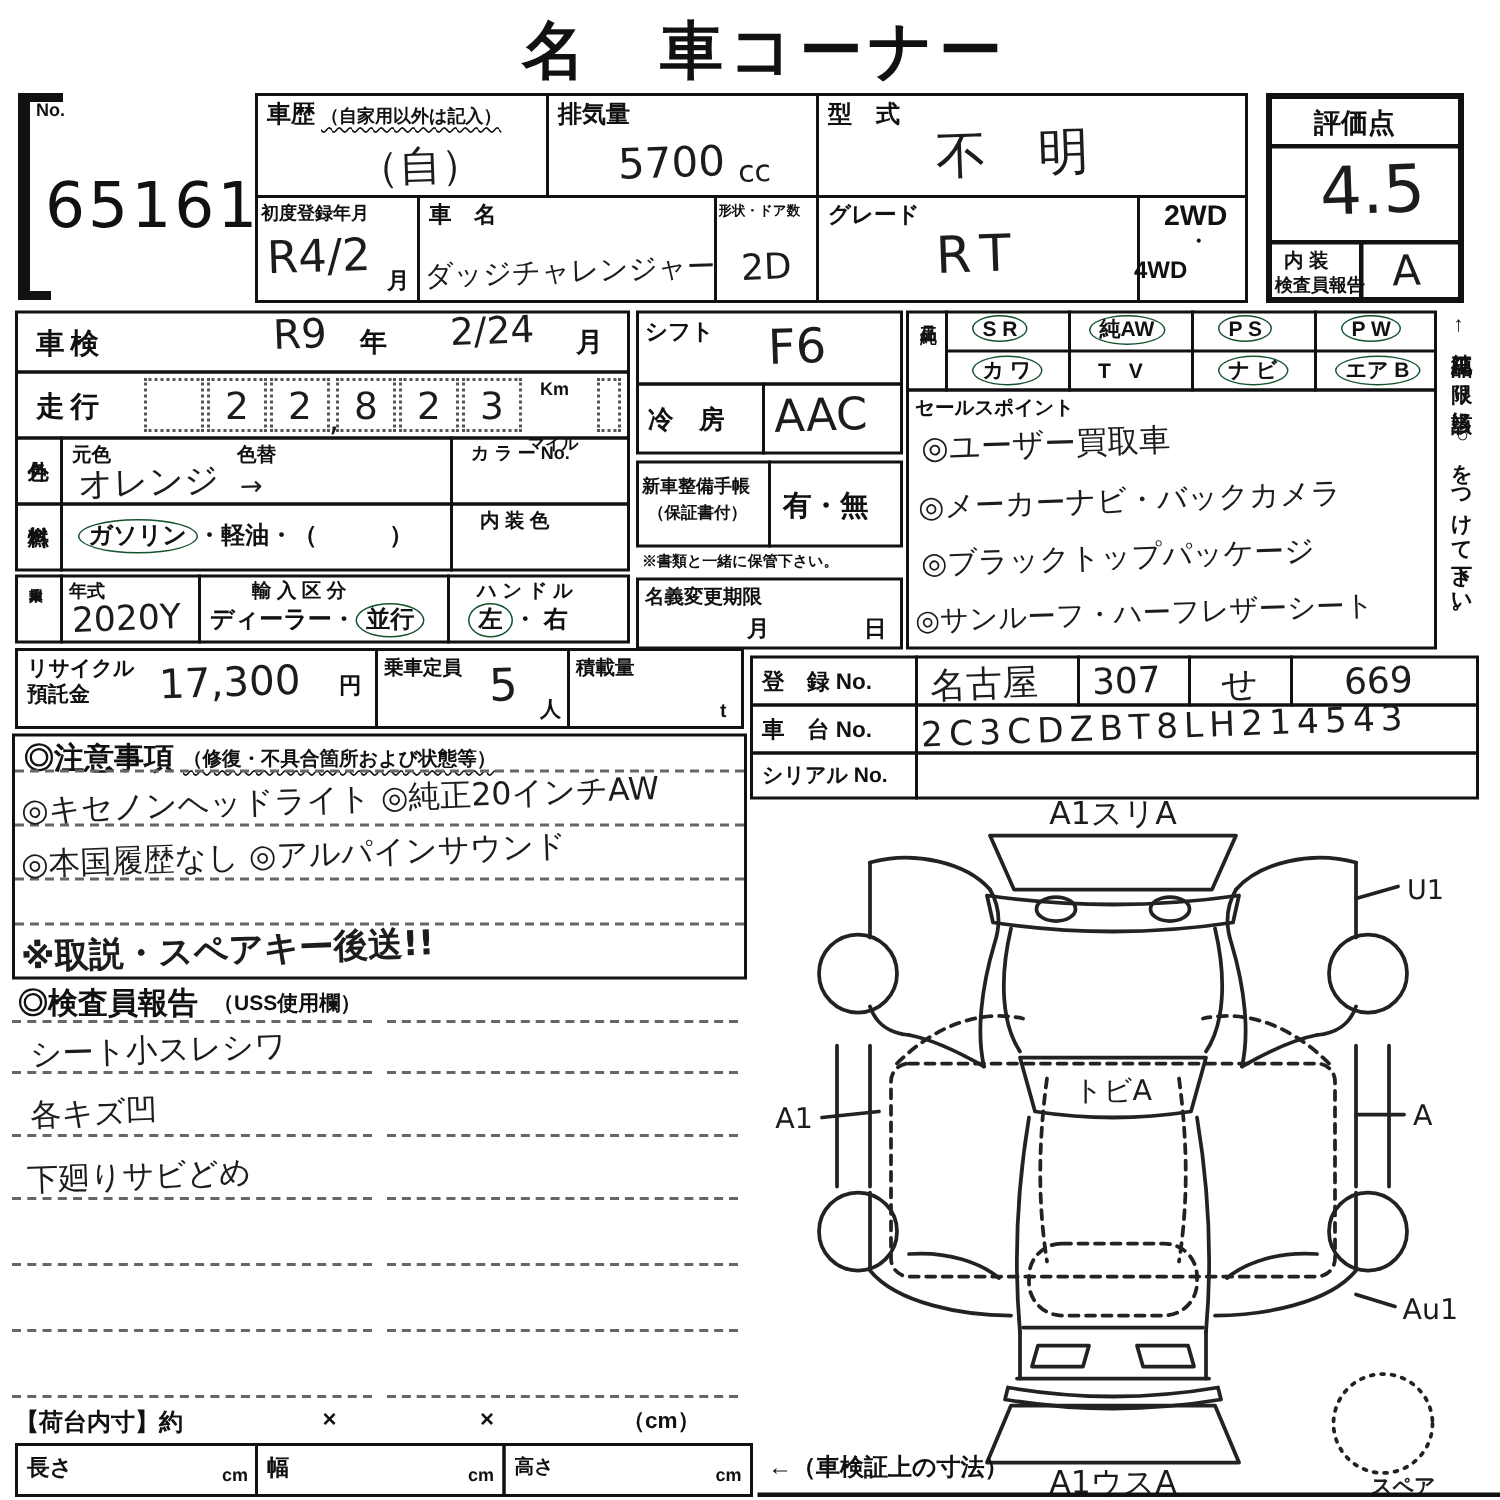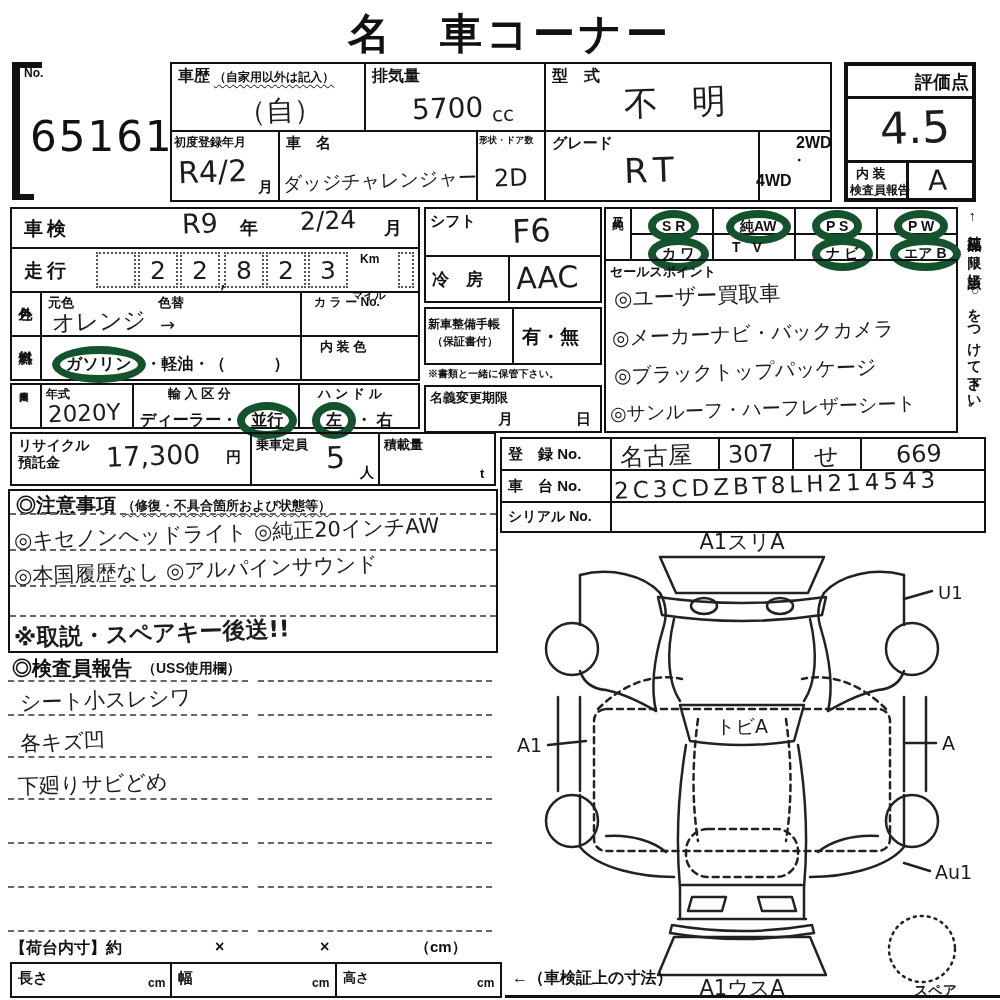--- a/index.html
+++ b/index.html
@@ -9,21 +9,21 @@
   .b{font-weight:bold;}
   .c{position:absolute;border:2px solid #111;box-sizing:border-box;}
   .thick{border-width:3px;}
   .hw{font-family:"DejaVu Sans",sans-serif;color:#1c1c1c;transform:rotate(-2deg);display:inline-block;}
   .hw0{font-family:"DejaVu Sans",sans-serif;color:#1c1c1c;display:inline-block;}
   .dot{position:absolute;border:2px dotted #555;box-sizing:border-box;text-align:center;}
   .vline{position:absolute;background:#111;width:2px;}
   .hline{position:absolute;background:#111;height:2px;}
   .vtxt{writing-mode:vertical-rl;text-orientation:mixed;}
   .wavy{text-decoration:underline;text-decoration-style:wavy;text-underline-offset:3px;text-decoration-thickness:1px;}
-  .circ{display:inline-block;border:8px solid #14532d;border-radius:50%;padding:0 6px;}
+  .circ{display:inline-block;border:1px solid #14532d;border-radius:50%;padding:0 6px;}
   .dash{position:absolute;border-top:2px dashed #666;}
   .drow{position:absolute;border-bottom:2px dashed #666;box-sizing:border-box;}
   .nobracket{position:absolute;left:12px;top:62px;width:152px;height:138px;border-left:8px solid #111;}
   .nobracket:before{content:"";position:absolute;left:0;top:0;width:22px;height:6px;background:#111;}
   .nobracket:after{content:"";position:absolute;left:0;bottom:0;width:14px;height:6px;background:#111;}
 </style>
 </head>
 <body>
 
 <div id="sheet">
@@ -59,27 +59,27 @@
 
   <div class="c" style="left:476px;top:130px;width:70px;height:72px;"></div>
   <div class="t b" style="left:479px;top:134px;font-size:9px;">形状・ドア数</div>
   <div class="t hw" style="left:494px;top:164px;font-size:24px;">2D</div>
 
   <div class="c" style="left:544px;top:130px;width:216px;height:72px;"></div>
   <div class="t b" style="left:552px;top:134px;font-size:15px;">グレード</div>
   <div class="t hw" style="left:624px;top:150px;font-size:34px;letter-spacing:8px;">RT</div>
 
   <div class="c" style="left:758px;top:130px;width:74px;height:72px;border-left:none;"></div>
-  <div class="t b" style="left:776px;top:134px;font-size:16px;margin-left:20px;">2WD</div>
+  <div class="t b" style="left:776px;top:134px;font-size:19px;">2WD</div>
   <div class="t b" style="left:792px;top:152px;font-size:14px;">・</div>
   <div class="t b" style="left:756px;top:172px;font-size:16px;">4WD</div>
 
   <div class="c thick" style="left:844px;top:62px;width:132px;height:140px;border-width:4px;"></div>
   <div class="hline" style="left:848px;top:96px;width:124px;height:3px;"></div>
-  <div class="t b" style="left:876px;top:70px;font-size:18px;margin-left:39px;">評価点</div>
+  <div class="t b" style="left:876px;top:70px;font-size:18px;">評価点</div>
   <div class="t hw" style="left:880px;top:102px;font-size:44px;">4.5</div>
   <div class="hline" style="left:848px;top:160px;width:124px;height:3px;"></div>
   <div class="vline" style="left:906px;top:160px;height:40px;width:3px;"></div>
   <div class="t b" style="left:856px;top:165px;font-size:13px;">内 装</div>
   <div class="t b" style="left:850px;top:182px;font-size:12px;">検査員報告</div>
   <div class="t hw" style="left:928px;top:164px;font-size:28px;">A</div>
 
   <div class="c" style="left:10px;top:207px;width:410px;height:42px;"></div>
   <div class="t b" style="left:24px;top:216px;font-size:19px;letter-spacing:4px;">車検</div>
   <div class="t hw" style="left:182px;top:208px;font-size:27px;">R9</div>

